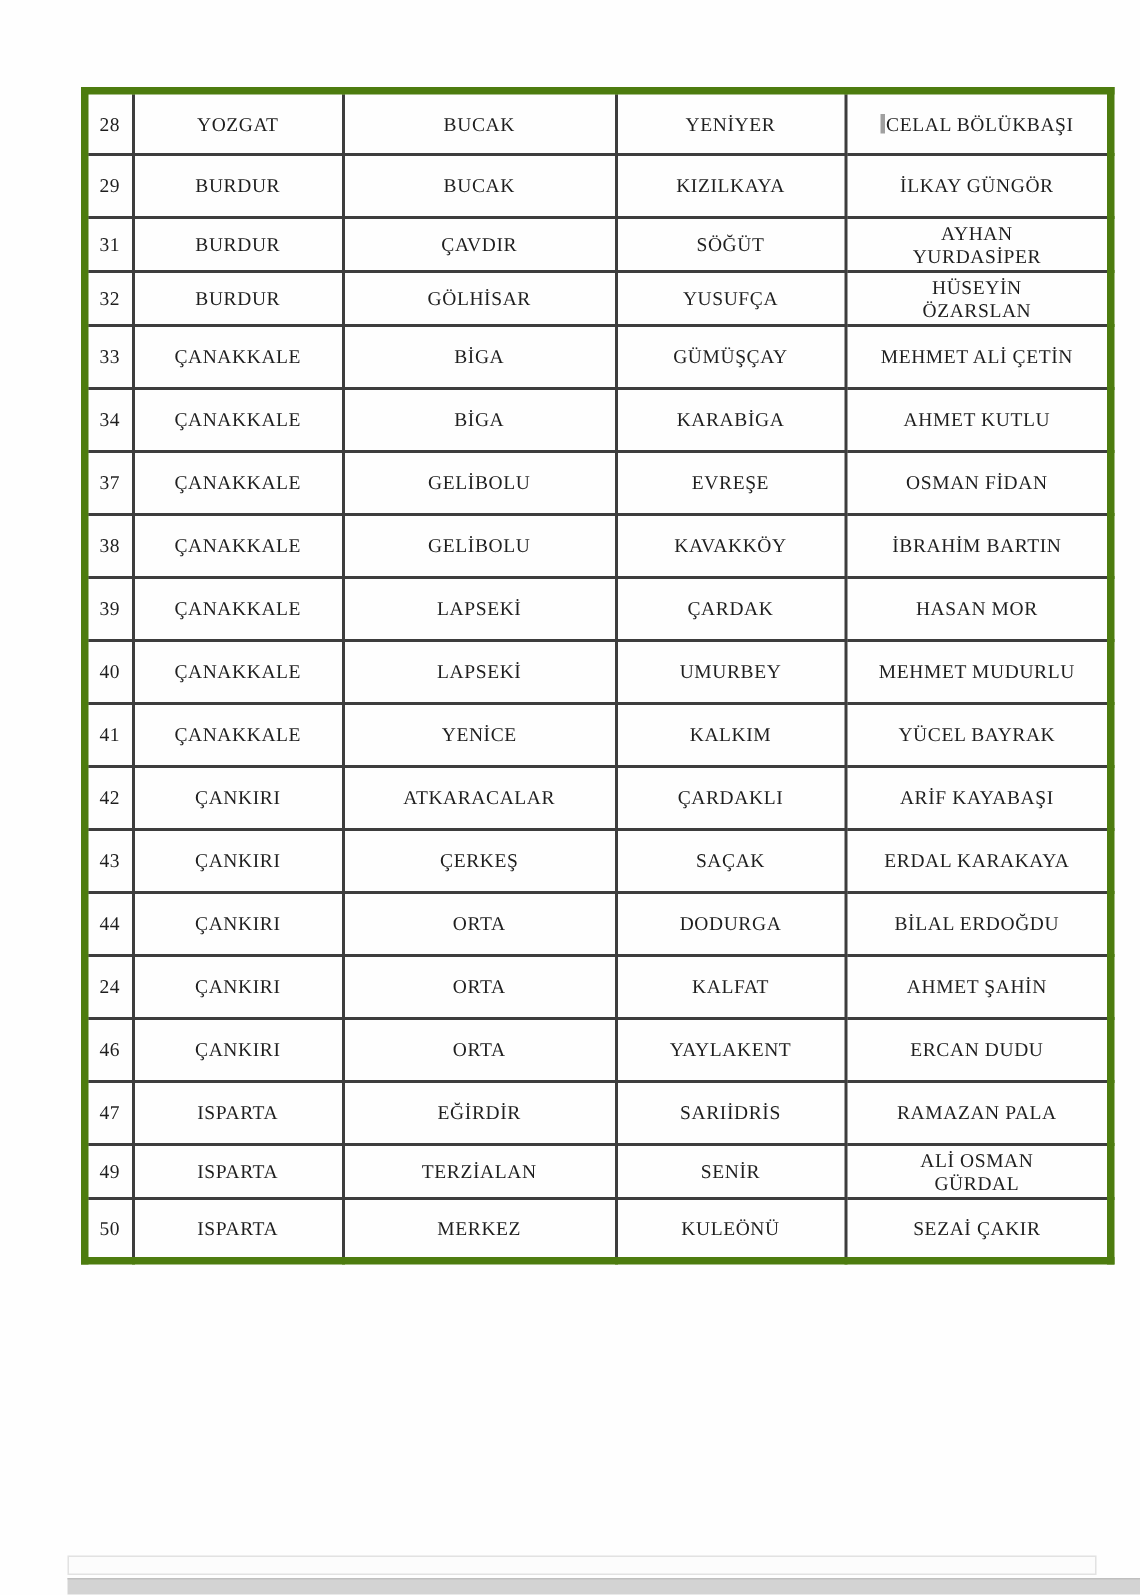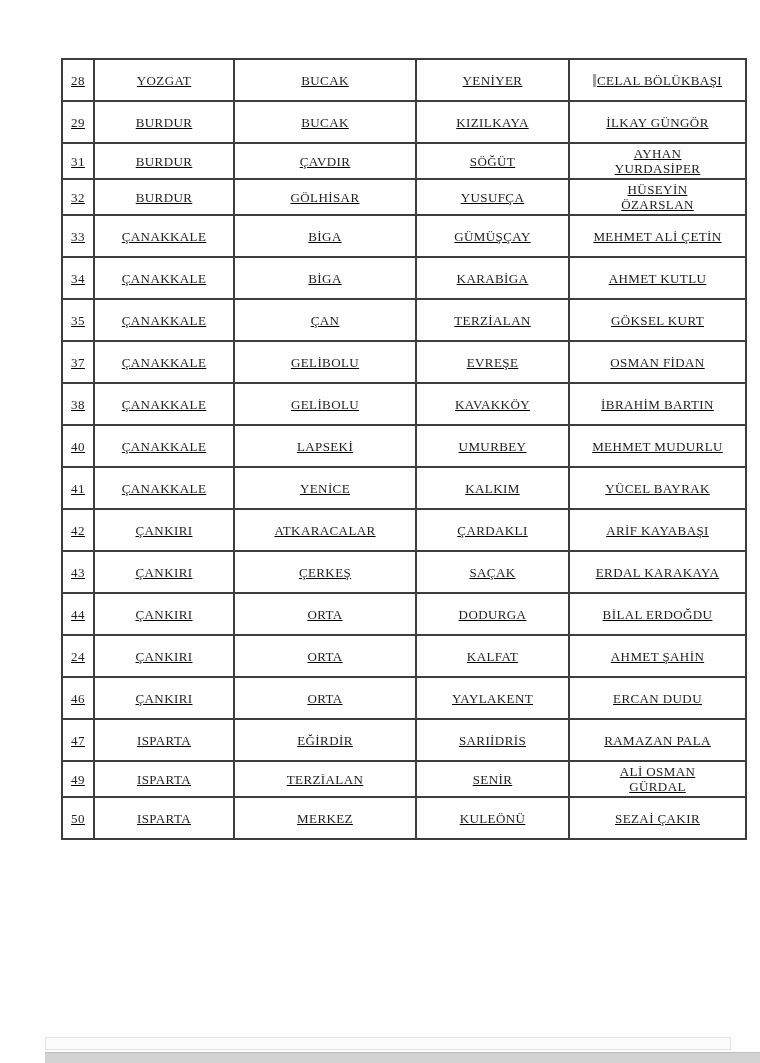--- a/index.html
+++ b/index.html
@@ -14,27 +14,26 @@
     font-family: "Liberation Serif", serif;
     overflow: hidden;
   }
   .sheet {
     position: absolute;
     inset: 0;
     background: #fefefe;
   }
   table.officials {
     position: absolute;
-    left: 61px;
+    left: 54px;
     top: 58px;
     width: 684px;
     border-collapse: collapse;
     table-layout: fixed;
-    border: 2px solid #4d7c0f;
-    text-decoration: underline;
+    border: 5px solid #4d7c0f;
   }
   td {
     border: 2px solid #3d3d3d;
     text-align: center;
     vertical-align: middle;
     font-size: 13px;
     color: #1e1e1e;
     letter-spacing: 0.4px;
     line-height: 15px;
     padding: 2px 3px;
@@ -121,39 +120,39 @@
           <td class="col-name"><span class="cell-text">MEHMET ALİ ÇETİN</span></td>
         </tr>
         <tr class="row">
           <td class="col-no"><span class="cell-text">34</span></td>
           <td class="col-province"><span class="cell-text">ÇANAKKALE</span></td>
           <td class="col-district"><span class="cell-text">BİGA</span></td>
           <td class="col-town"><span class="cell-text">KARABİGA</span></td>
           <td class="col-name"><span class="cell-text">AHMET KUTLU</span></td>
         </tr>
         <tr class="row">
-          <td class="col-no"><span class="cell-text">35</span></td>
-          <td class="col-province"><span class="cell-text">ÇANAKKALE</span></td>
-          <td class="col-district"><span class="cell-text">ÇAN</span></td>
-          <td class="col-town"><span class="cell-text">TERZİALAN</span></td>
-          <td class="col-name"><span class="cell-text">GÖKSEL KURT</span></td>
-        </tr>
-        <tr class="row">
           <td class="col-no"><span class="cell-text">37</span></td>
           <td class="col-province"><span class="cell-text">ÇANAKKALE</span></td>
           <td class="col-district"><span class="cell-text">GELİBOLU</span></td>
           <td class="col-town"><span class="cell-text">EVREŞE</span></td>
           <td class="col-name"><span class="cell-text">OSMAN FİDAN</span></td>
         </tr>
         <tr class="row">
           <td class="col-no"><span class="cell-text">38</span></td>
           <td class="col-province"><span class="cell-text">ÇANAKKALE</span></td>
           <td class="col-district"><span class="cell-text">GELİBOLU</span></td>
           <td class="col-town"><span class="cell-text">KAVAKKÖY</span></td>
           <td class="col-name"><span class="cell-text">İBRAHİM BARTIN</span></td>
+        </tr>
+        <tr class="row">
+          <td class="col-no"><span class="cell-text">39</span></td>
+          <td class="col-province"><span class="cell-text">ÇANAKKALE</span></td>
+          <td class="col-district"><span class="cell-text">LAPSEKİ</span></td>
+          <td class="col-town"><span class="cell-text">ÇARDAK</span></td>
+          <td class="col-name"><span class="cell-text">HASAN MOR</span></td>
         </tr>
         <tr class="row">
           <td class="col-no"><span class="cell-text">40</span></td>
           <td class="col-province"><span class="cell-text">ÇANAKKALE</span></td>
           <td class="col-district"><span class="cell-text">LAPSEKİ</span></td>
           <td class="col-town"><span class="cell-text">UMURBEY</span></td>
           <td class="col-name"><span class="cell-text">MEHMET MUDURLU</span></td>
         </tr>
         <tr class="row">
           <td class="col-no"><span class="cell-text">41</span></td>

